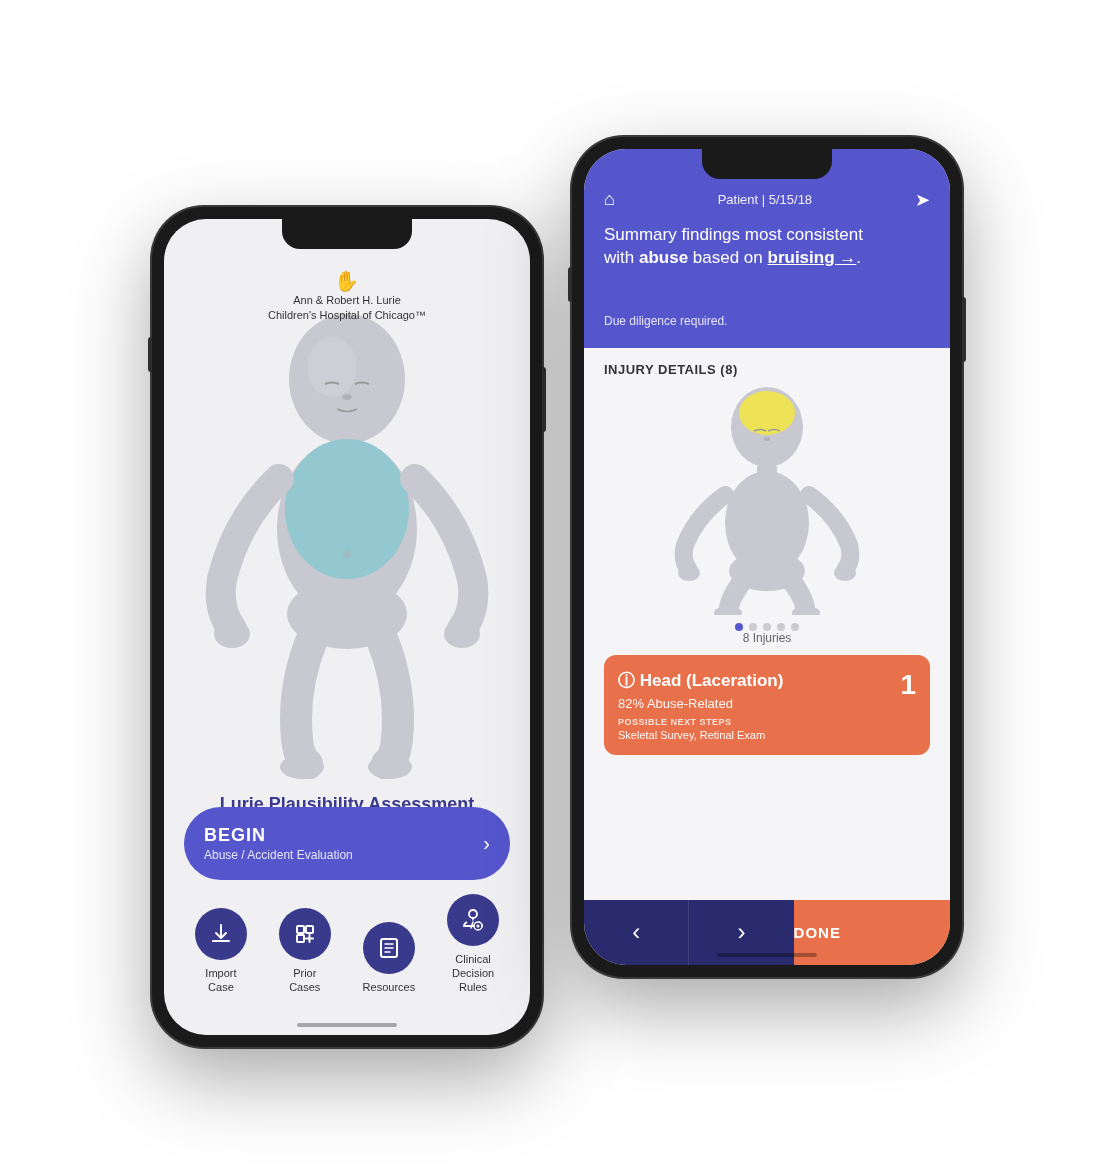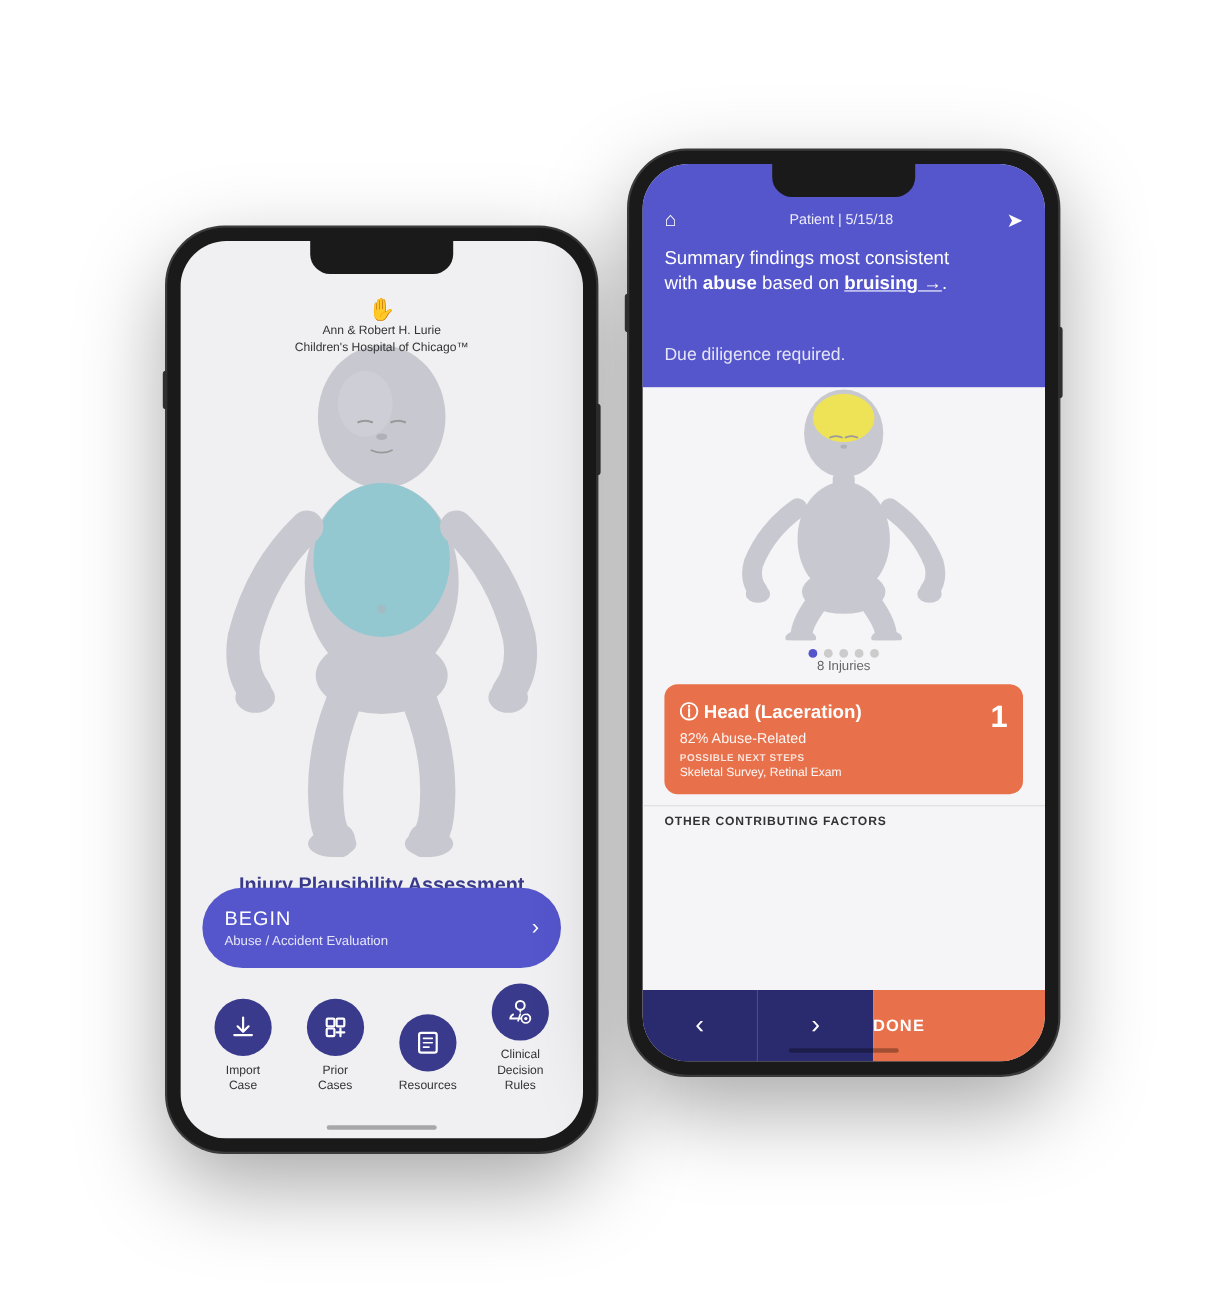--- a/index.html
+++ b/index.html
@@ -175,21 +175,21 @@
     }
 
     .begin-button-content {
       display: flex;
       flex-direction: column;
     }
 
     .begin-label {
       color: white;
       font-size: 18px;
-      font-weight: 400;
+      font-weight: 700;
       letter-spacing: 1px;
     }
 
     .begin-sublabel {
       color: rgba(255,255,255,0.85);
       font-size: 12px;
       margin-top: 2px;
     }
 
     .begin-chevron {
@@ -288,21 +288,21 @@
       font-weight: 800;
     }
 
     .bruising-arrow {
       font-weight: 800;
       text-decoration: underline;
     }
 
     .due-diligence {
       color: rgba(255,255,255,0.85);
-      font-size: 16px;
+      font-size: 12px;
       margin-top: 44px;
     }
 
     .right-content {
       flex: 1;
       overflow: hidden;
       display: flex;
       flex-direction: column;
     }
 
@@ -531,21 +531,21 @@
             <path d="M185 340 Q205 390 200 440 Q198 460 190 465" stroke="#c8c8d0" stroke-width="32" fill="none" stroke-linecap="round"></path>
 
             <ellipse cx="105" cy="468" rx="22" ry="12" class="baby-body"></ellipse>
 
             <ellipse cx="193" cy="468" rx="22" ry="12" class="baby-body"></ellipse>
 
             <circle cx="150" cy="255" r="4" fill="#b0b0b8" opacity="0.5"></circle>
           </svg>
         </div>
 
-        <div class="injury-plausibility-text">Injury Plausibility Assessment</div>
+        <div class="injury-plausibility-text">Lurie Plausibility Assessment</div>
 
         <div class="begin-button">
           <div class="begin-button-content">
             <span class="begin-label">BEGIN</span>
             <span class="begin-sublabel">Abuse / Accident Evaluation</span>
           </div>
           <span class="begin-chevron">›</span>
         </div>
 
         <div class="bottom-icons">
@@ -609,20 +609,21 @@
           </div>
           <div class="summary-text">
             <span>Summary findings most consistent</span><br>
             <span>with </span><strong>abuse</strong><span> based on </span><strong class="bruising-arrow">bruising →</strong><span>.</span>
           </div>
           <div class="due-diligence">Due diligence required.</div>
         </div>
 
         <div class="right-content">
 
+          <div class="injury-details-header">INJURY DETAILS (8)</div>
 
           <div class="body-figure-right-container">
             <div class="body-figure-right">
               <svg viewBox="0 0 200 230" xmlns="http://www.w3.org/2000/svg" width="200" height="230">
 
                 <ellipse cx="100" cy="42" rx="36" ry="40" class="baby-body"></ellipse>
 
                 <ellipse cx="100" cy="28" rx="28" ry="22" class="head-highlight-yellow"></ellipse>
 
                 <path d="M87 46 Q93 43 99 46" stroke="#999" stroke-width="1.5" fill="none"></path>
@@ -669,21 +670,20 @@
                 <span>ⓘ </span>
                 <span>Head (Laceration)</span>
               </div>
               <div class="injury-percent">82% Abuse-Related</div>
               <div class="possible-next-steps-label">POSSIBLE NEXT STEPS</div>
               <div class="possible-next-steps-value">Skeletal Survey, Retinal Exam</div>
               <div class="injury-number-badge">1</div>
             </div>
           </div>
 
-          <div class="other-contributing">OTHER CONTRIBUTING FACTORS</div>
 
         </div>
 
         <div class="bottom-nav-right">
           <div class="nav-btn-dark nav-btn-prev">
             <span style="font-size:24px;color:white;">‹</span>
           </div>
           <div class="nav-btn-dark nav-btn-next">
             <span style="font-size:24px;color:white;">›</span>
           </div>

